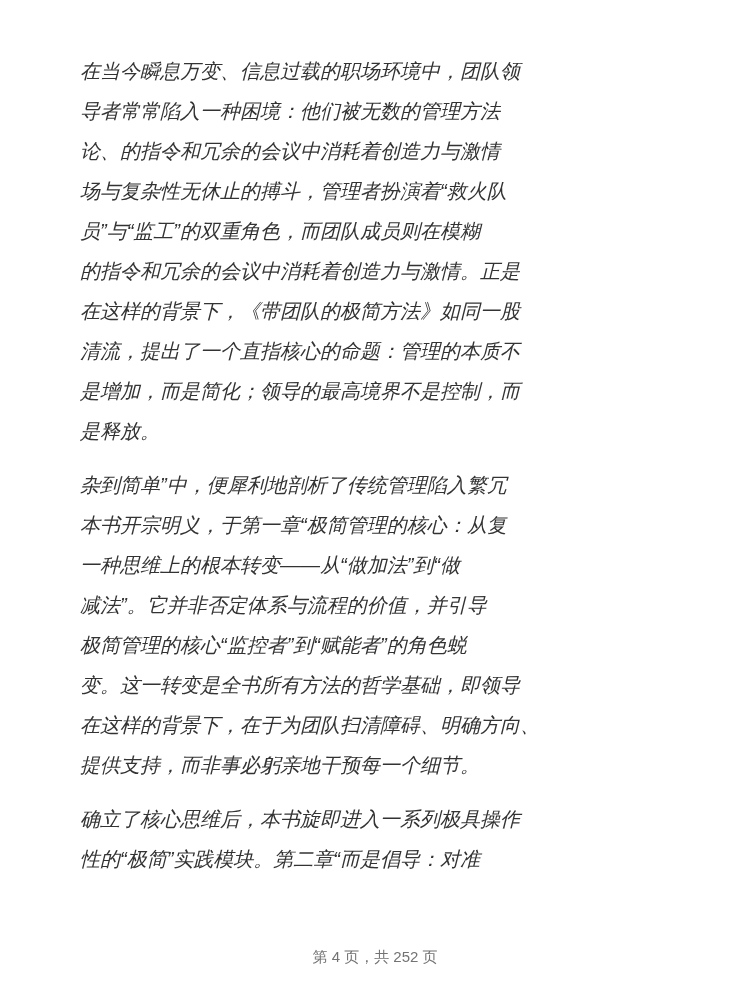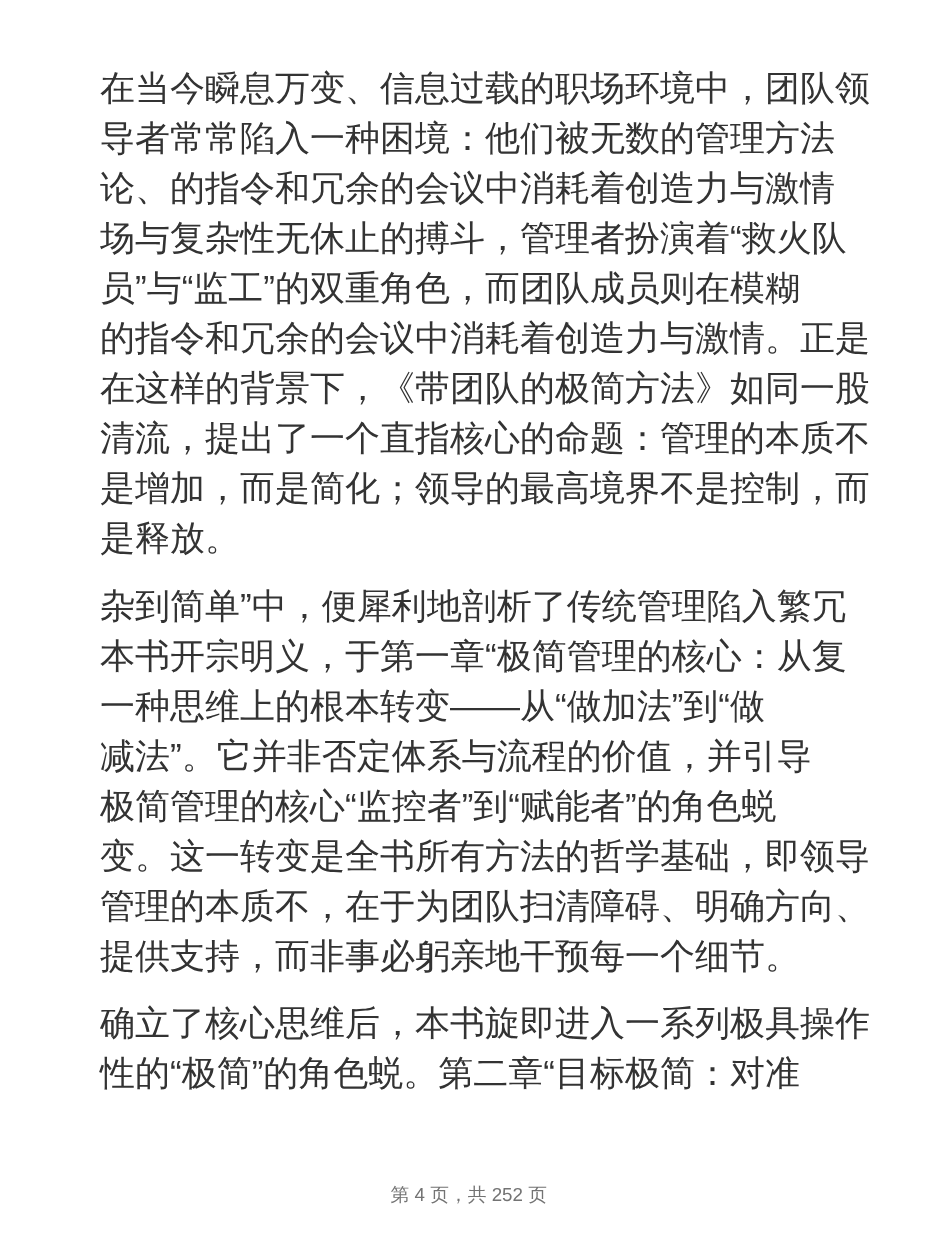--- a/index.html
+++ b/index.html
@@ -22,26 +22,27 @@
   .content {
     position: absolute;
     left: 80px;
     top: 51px;
     width: 592px;
   }
   .paragraph {
     margin: 0 0 14px 0;
   }
   .line {
-    font-size: 28px;
+    font-size: 20px;
     line-height: 40px;
     font-weight: 300;
     color: #333333;
     letter-spacing: 0;
     white-space: nowrap;
+    font-style: italic;
   }
   .page-footer {
     position: absolute;
     left: 0;
     top: 947px;
     width: 750px;
     text-align: center;
     font-size: 15px;
     line-height: 20px;
     font-weight: 300;
@@ -67,27 +68,27 @@
       <div class="line">是释放。</div>
     </div>
 
     <div class="paragraph">
       <div class="line">杂到简单”中，便犀利地剖析了传统管理陷入繁冗</div>
       <div class="line">本书开宗明义，于第一章“极简管理的核心：从复</div>
       <div class="line">一种思维上的根本转变——从“做加法”到“做</div>
       <div class="line">减法”。它并非否定体系与流程的价值，并引导</div>
       <div class="line">极简管理的核心“监控者”到“赋能者”的角色蜕</div>
       <div class="line">变。这一转变是全书所有方法的哲学基础，即领导</div>
-      <div class="line">管理的本质不，在于为团队扫清障碍、明确方向、</div>
+      <div class="line">在这样的背景下，在于为团队扫清障碍、明确方向、</div>
       <div class="line">提供支持，而非事必躬亲地干预每一个细节。</div>
     </div>
 
     <div class="paragraph">
       <div class="line">确立了核心思维后，本书旋即进入一系列极具操作</div>
-      <div class="line">性的“极简”的角色蜕。第二章“目标极简：对准</div>
+      <div class="line">性的“极简”实践模块。第二章“而是倡导：对准</div>
     </div>
 
   </div>
 
   <div class="page-footer">
     <span>第 4 页，共 252 页</span>
   </div>
 </div>
 
 </body></html>

